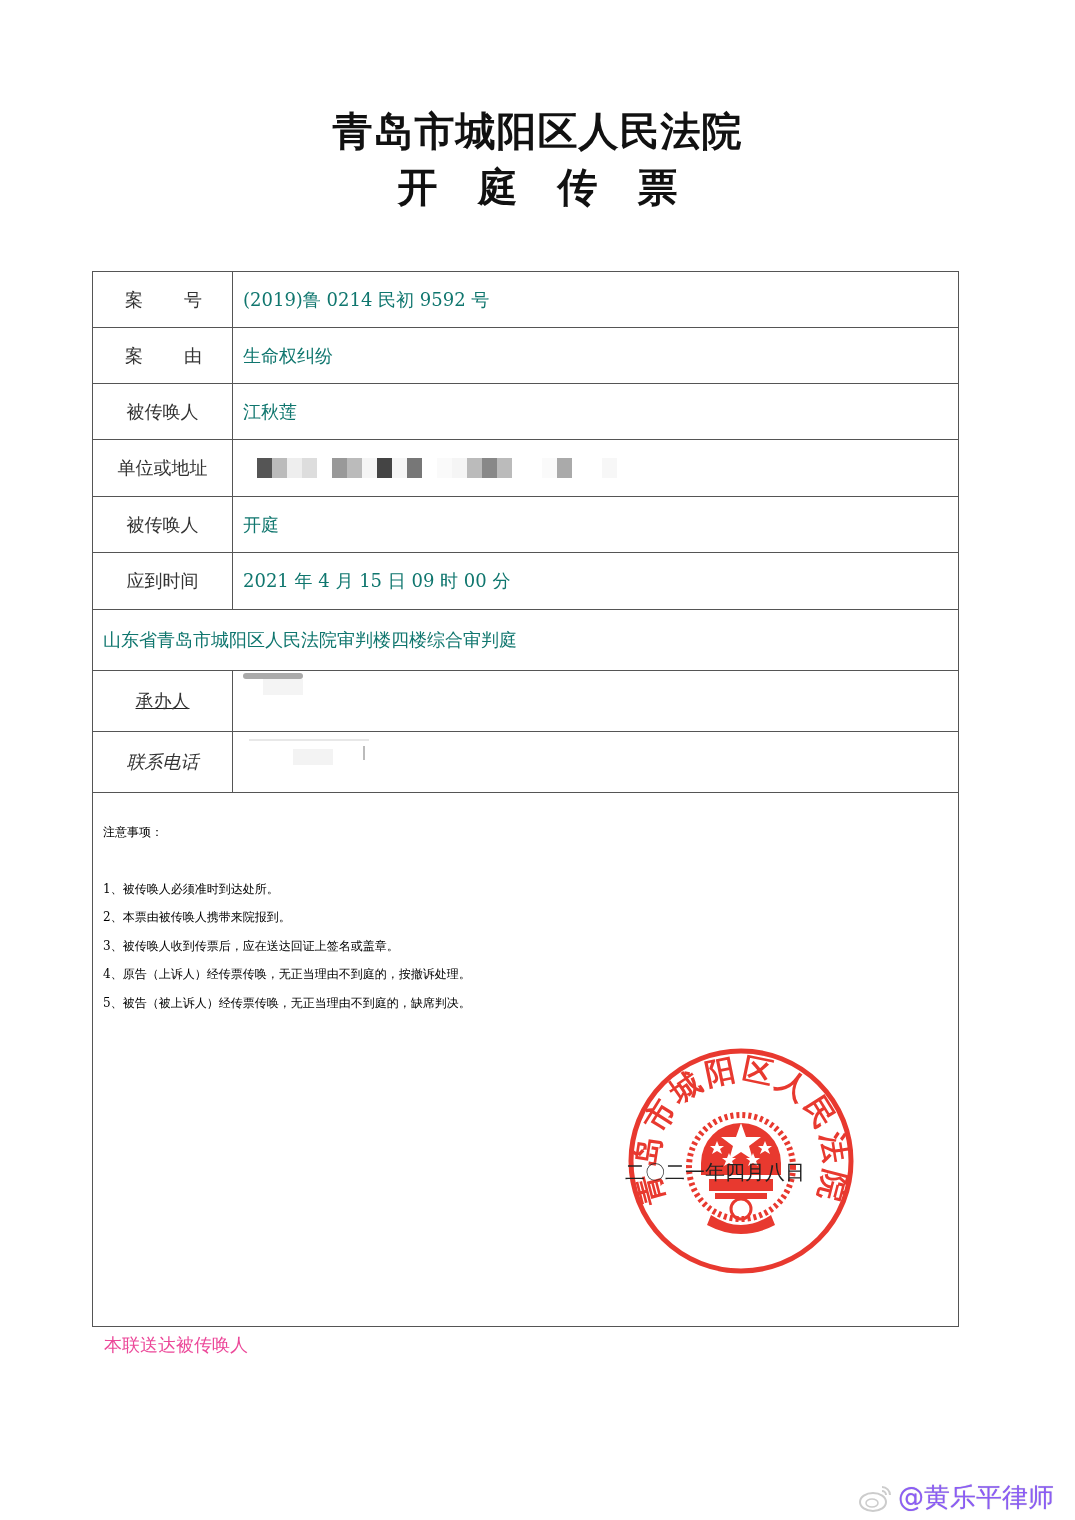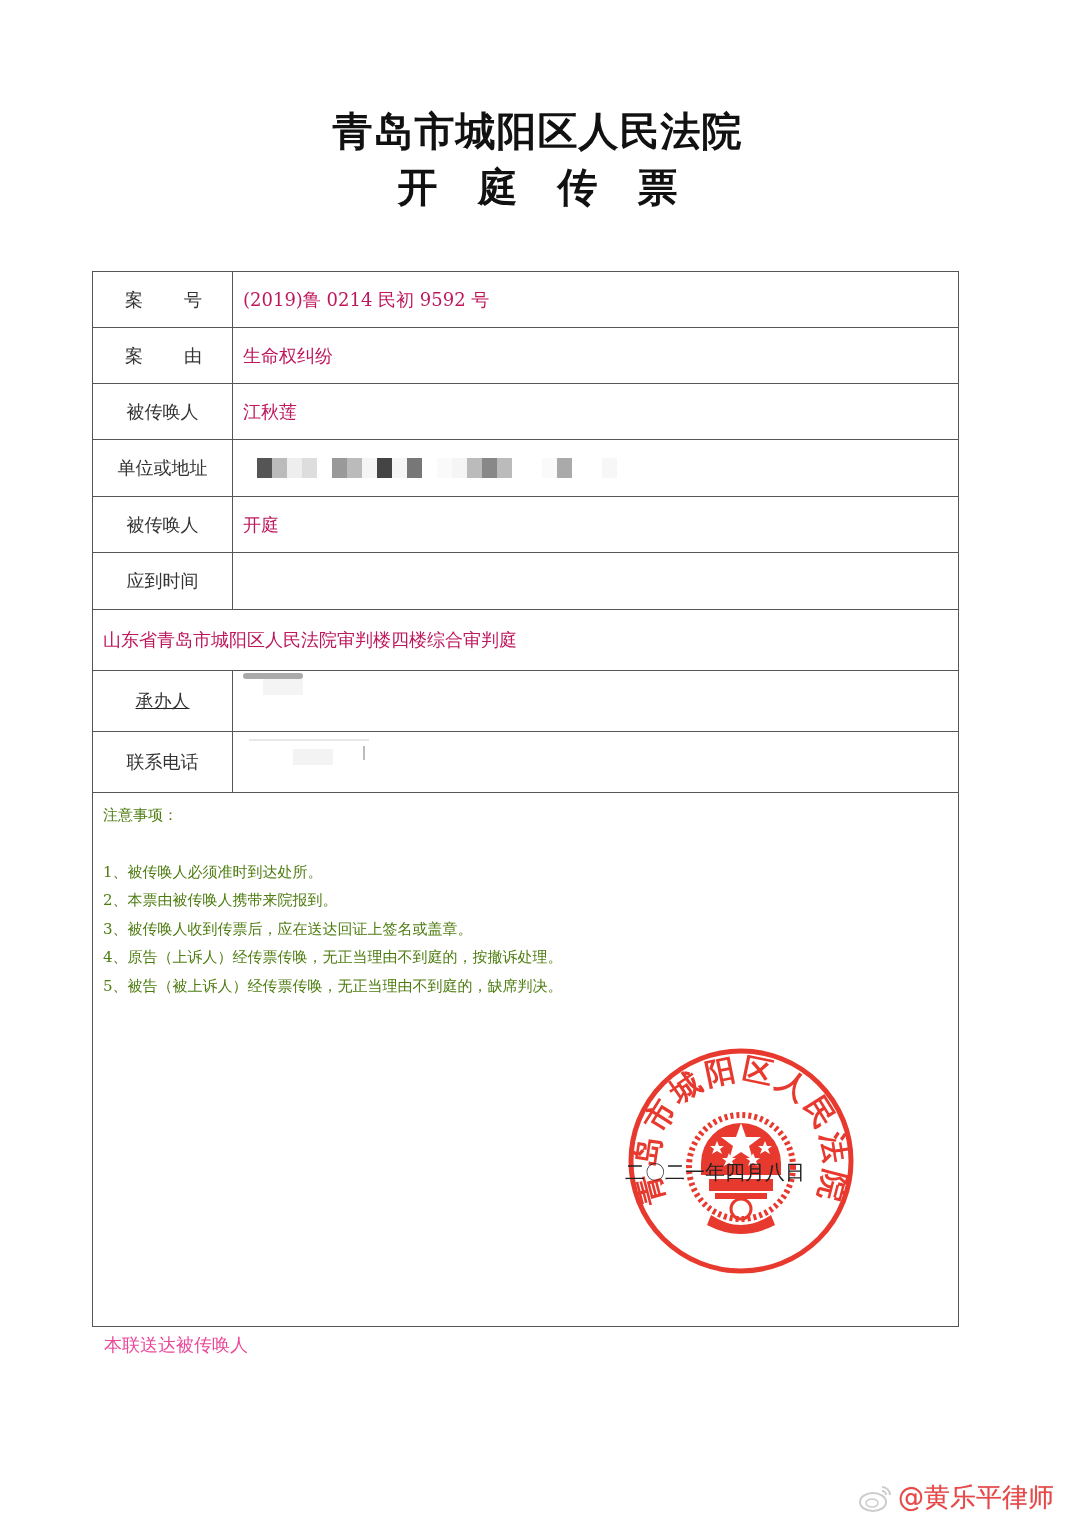--- a/index.html
+++ b/index.html
@@ -68,35 +68,35 @@
       align-items: center;
       justify-content: center;
       font-size: 18px;
       color: #333;
     }
     .row .label.spaced { justify-content: space-between; padding: 0 30px 0 32px; }
     .row .value {
       flex: 1;
       padding-left: 10px;
       font-size: 18px;
-      color: #be185d;
+      color: #0f766e;
     }
     .redact {
       display: inline-block;
       height: 20px;
       vertical-align: middle;
     }
     .redact-strip { display: flex; align-items: center; }
 
     .notes {
       position: absolute;
       left: 10px;
-      top: 529px;
-      font-size: 15px;
-      color: #4d7c0f;
+      top: 546px;
+      font-size: 12px;
+      color: #000000;
       line-height: 28.5px;
     }
     .notes .heading { margin-bottom: 28px; }
 
     .seal {
       position: absolute;
       left: 532px;
       top: 773px;
       width: 232px;
       height: 232px;
@@ -117,21 +117,21 @@
       color: #ec4899;
     }
     .watermark {
       position: absolute;
       left: 858px;
       top: 1480px;
       display: flex;
       align-items: center;
       gap: 4px;
       font-size: 26px;
-      color: #ef4444;
+      color: #8b5cf6;
       font-family: "DejaVu Sans", "Liberation Sans", sans-serif;
       text-shadow: 0 0 1px #bbb;
     }
   </style>
 </head>
 <body>
 
 <div class="title-main">青岛市城阳区人民法院</div>
 <div class="title-sub">
   <span>开</span><span>庭</span><span>传</span><span>票</span>
@@ -188,35 +188,36 @@
     <div class="value">江秋莲</div>
   </div>
 
   <div class="row" style="top:225px;height:56px;">
     <div class="label">被传唤人</div>
     <div class="value">开庭</div>
   </div>
 
   <div class="row" style="top:281px;height:57px;">
     <div class="label">应到时间</div>
+    <div class="value">2021 年 4 月 15 日 09 时 00 分</div>
   </div>
 
   <div class="row" style="top:338px;height:61px;">
     <div class="value">山东省青岛市城阳区人民法院审判楼四楼综合审判庭</div>
   </div>
 
   <div class="row" style="top:399px;height:61px;text-decoration:underline;">
     <div class="label">承办人</div>
     <div class="value">
       <span class="redact" style="width:60px;height:6px;background:#aaa;border-radius:4px;display:block;margin-top:-28px;"></span>
       <span class="redact" style="width:40px;height:16px;background:#f4f4f4;display:block;margin-left:20px;"></span>
     </div>
   </div>
 
-  <div class="row" style="top:460px;height:61px;">
+  <div class="row" style="top:460px;height:61px;font-style:italic;">
     <div class="label">联系电话</div>
     <div class="value">
       <span class="redact" style="width:120px;height:2px;background:#e8e8e8;display:block;margin-top:-20px;margin-left:6px;"></span>
       <span class="redact" style="width:40px;height:16px;background:#f3f3f3;display:inline-block;margin-left:50px;margin-top:8px;"></span>
       <span class="redact" style="width:2px;height:14px;background:#bbb;display:inline-block;margin-left:24px;"></span>
     </div>
   </div>
 
   <div class="notes">
     <div class="heading">注意事项：</div>

